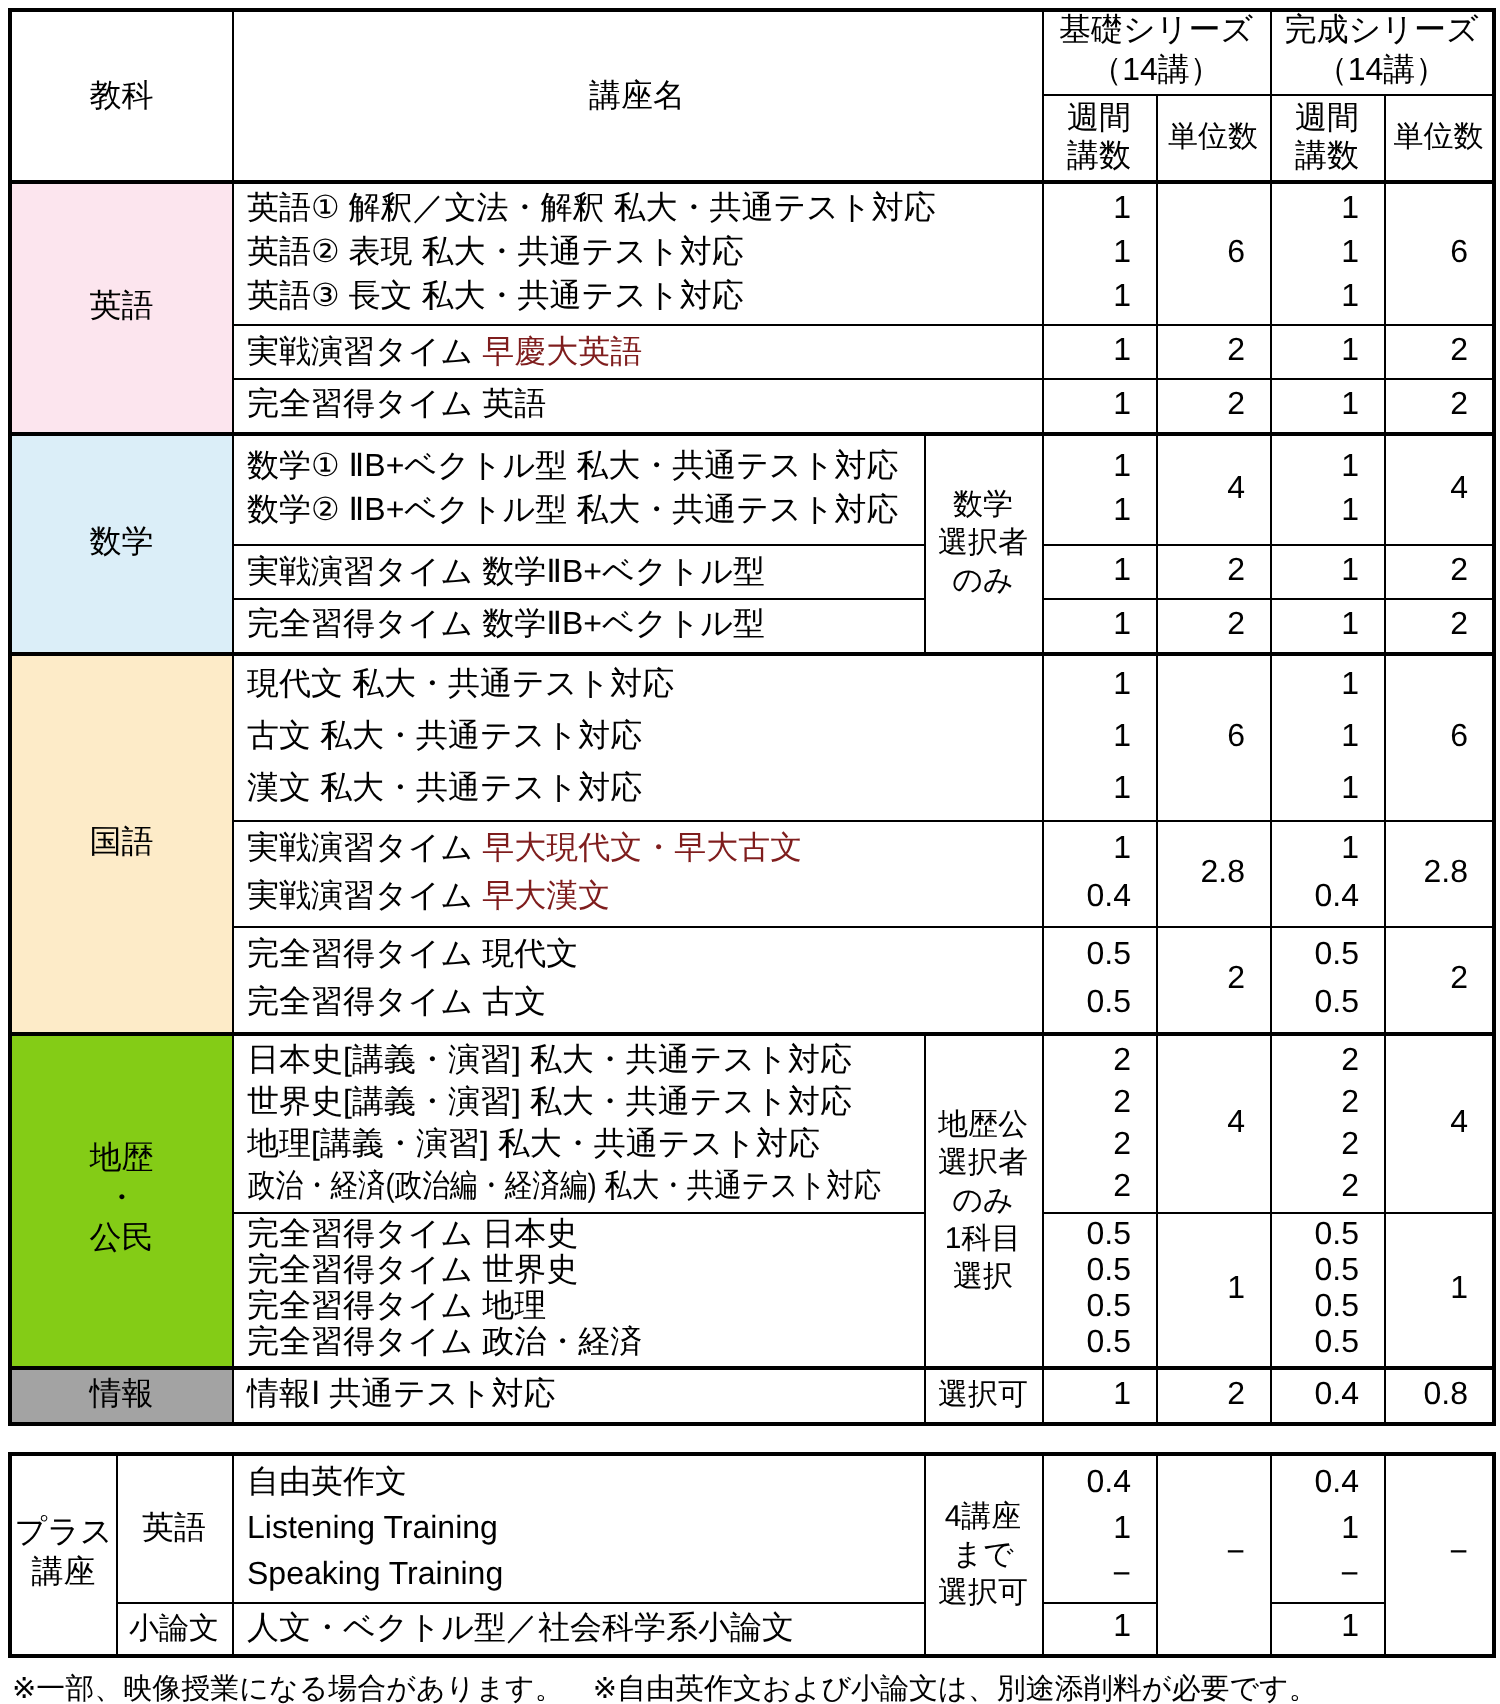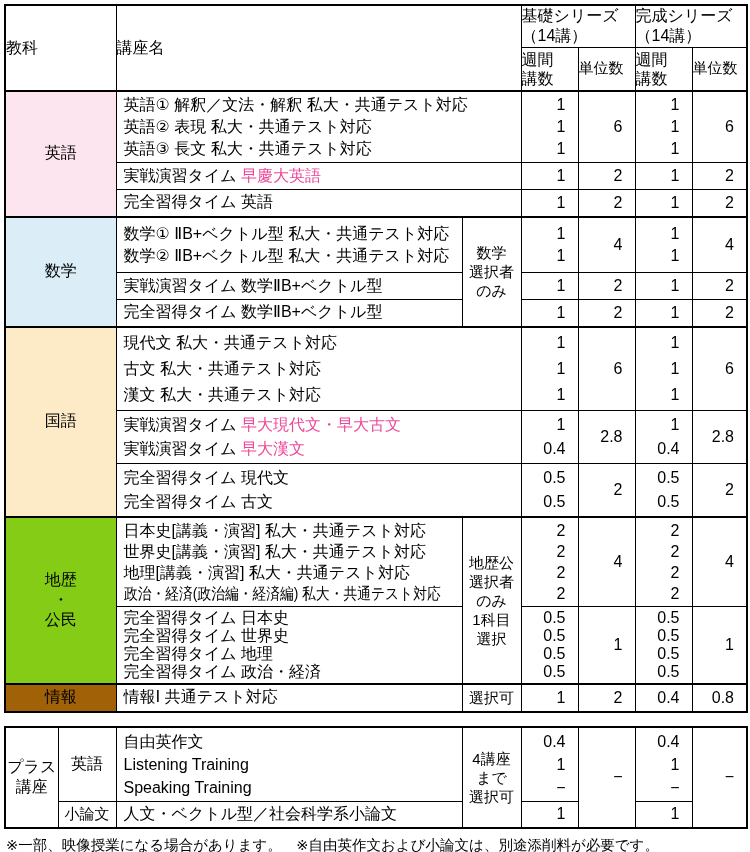--- a/index.html
+++ b/index.html
@@ -6,42 +6,42 @@
   body{
     width:750px;height:852px;overflow:hidden;background:#fff;
     font-family:"Liberation Sans","DejaVu Sans",sans-serif;
     color:#000;-webkit-font-smoothing:antialiased;
   }
   .wrap{padding:4px 0 0 4px;}
   table{border-collapse:collapse;table-layout:fixed;width:742px;}
   table.sched{border:2px solid #000;}
   td{border:1px solid #000;padding:0;vertical-align:middle;font-size:16px;overflow:hidden;}
   tr.sec td{border-top:2px solid #000;}
-  .hcell{text-align:left;font-size:16px;}
+  .hcell{text-align:center;font-size:16px;}
   .pre{white-space:pre-line;}
   .subj{text-align:center;}
   .course{text-align:left;padding:2px 4px 2px 7px;}
   .note{text-align:center;font-size:15px;line-height:19px;background:#fff;}
   .num{text-align:right;padding-right:12px;font-size:16px;}
   .cline{white-space:nowrap;}
-  .red{color:#ec4899;margin-top:47px;}
+  .red{color:#7f1d1d;margin-top:47px;}
   .lh18{line-height:18px;margin-left:36px;}
   .lh19{line-height:19px;}
   .lh20{line-height:20px;}
   .lh21{line-height:21px;}
   .lh22{line-height:22px;margin-left:38px;}
   .lh23{line-height:23px;}
   .lh24{line-height:24px;}
   .lh26{line-height:26px;margin-left:15px;}
   .tightline{white-space:nowrap;transform:scaleX(0.86);transform-origin:left center;}
   .bg-eng{background:#fce5ee;}
   .bg-math{background:#dbeef8;}
   .bg-kok{background:#fdebc8;}
   .bg-chi{background:#84cc16;}
-  .bg-joh{background:#a16207;}
+  .bg-joh{background:#a3a3a3;}
   
   tr.hdr1{height:42px;} tr.hdr2{height:44px;}
   tr.r-e1{height:70px;} tr.r-e2{height:27px;} tr.r-e3{height:27px;}
   tr.r-m1{height:56px;} tr.r-m2{height:27px;} tr.r-m3{height:27px;}
   tr.r-k1{height:82px;} tr.r-k2{height:52px;} tr.r-k3{height:52px;}
   tr.r-c1{height:88px;} tr.r-c2{height:74px;}
   tr.r-j1{height:28px;}
   tr.r-p1{height:74px;} tr.r-p2{height:21px;}
   .plus-gap{height:13px;}
   .footnote{margin:7px 0 0 2px;font-size:14.5px;line-height:18px;}

